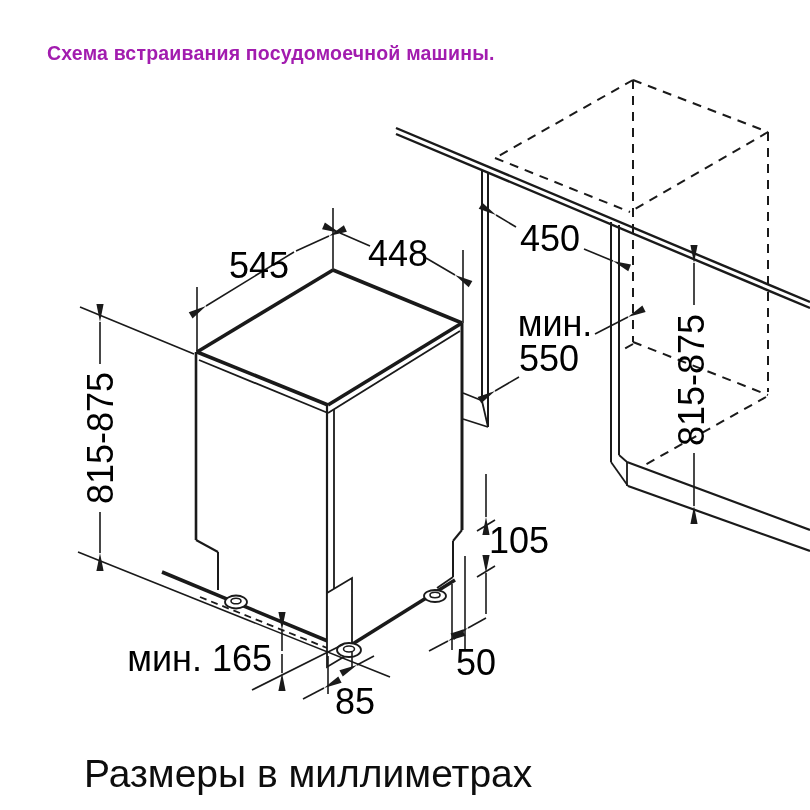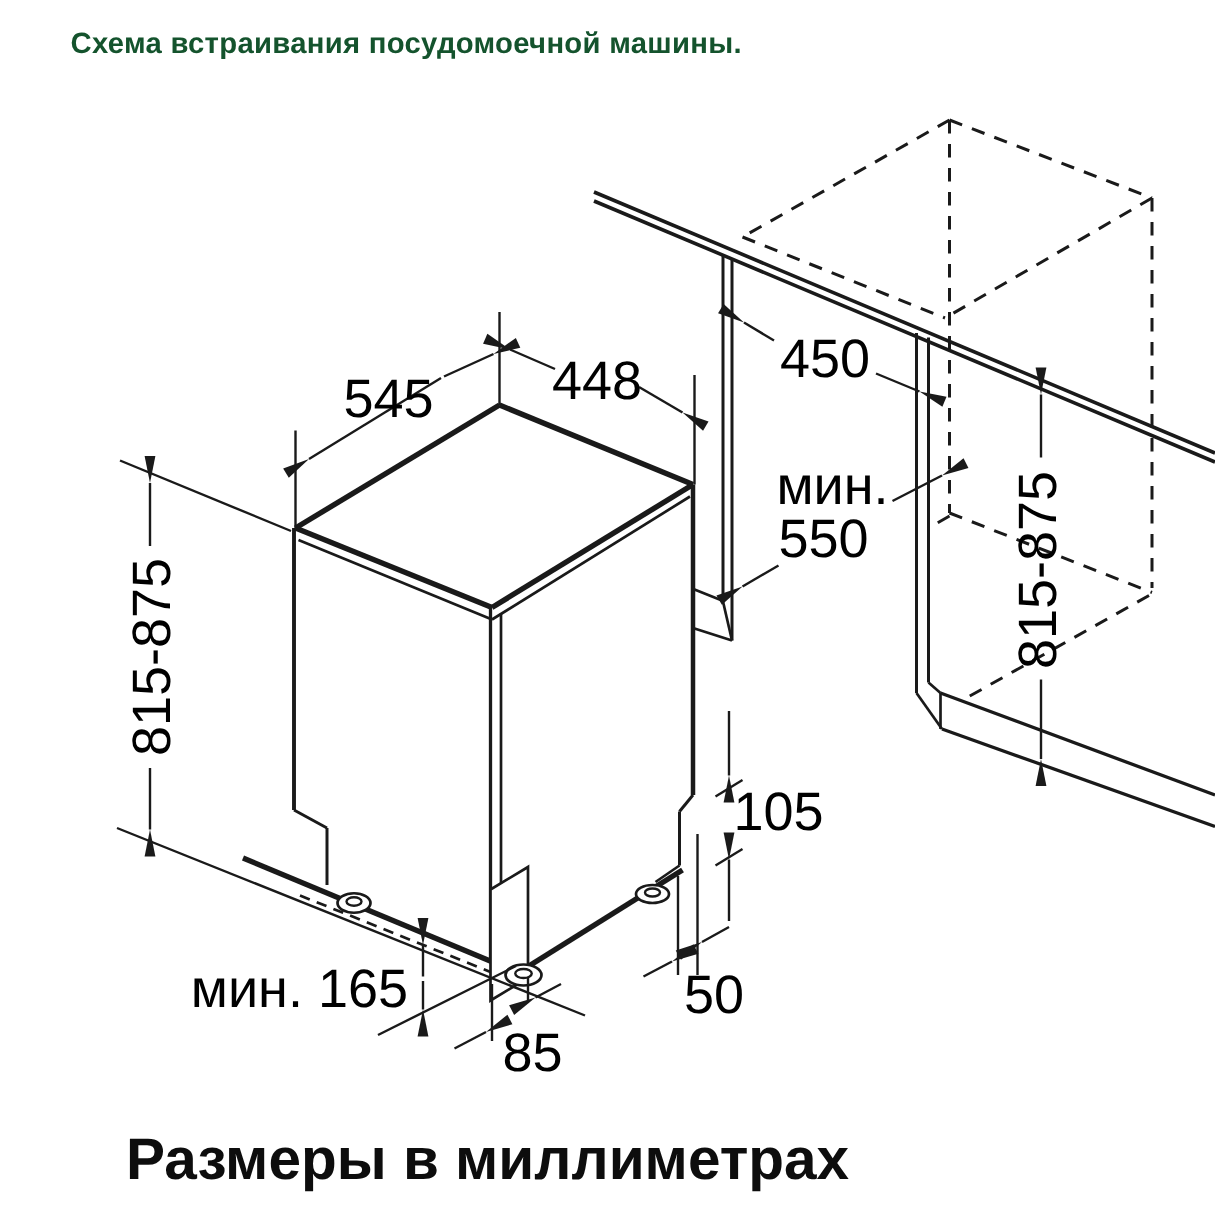--- a/index.html
+++ b/index.html
@@ -1,20 +1,20 @@
 <!DOCTYPE html>
 <html><head>
 <meta charset="utf-8">
 <style>
   html,body{margin:0;padding:0;background:#ffffff;}
   .page{position:relative;width:810px;height:810px;background:#ffffff;overflow:hidden;
         font-family:"Liberation Sans", sans-serif;}
-  .doc-title{position:absolute;left:47px;top:18px;font-size:19.5px;font-weight:bold;
-             color:#14532d;letter-spacing:0.2px;}
-  .caption{position:absolute;left:84px;top:752px;font-size:39px;font-weight:700;color:#0d0d0d;}
+  .doc-title{position:absolute;left:47px;top:42px;font-size:19.5px;font-weight:bold;
+             color:#a21caf;letter-spacing:0.2px;}
+  .caption{position:absolute;left:84px;top:752px;font-size:39px;font-weight:400;color:#0d0d0d;}
   svg.diagram{position:absolute;left:0;top:0;}
   svg .ln{stroke:#1a1a1a;fill:none;stroke-linecap:butt;}
   svg .s35{stroke-width:3.6;}
   svg .s30{stroke-width:3;}
   svg .s26{stroke-width:2.6;}
   svg .s24{stroke-width:2.4;}
   svg .s22{stroke-width:2.2;}
   svg .s20{stroke-width:2;}
   svg .s18{stroke-width:1.8;}
   svg .s16{stroke-width:1.6;}

